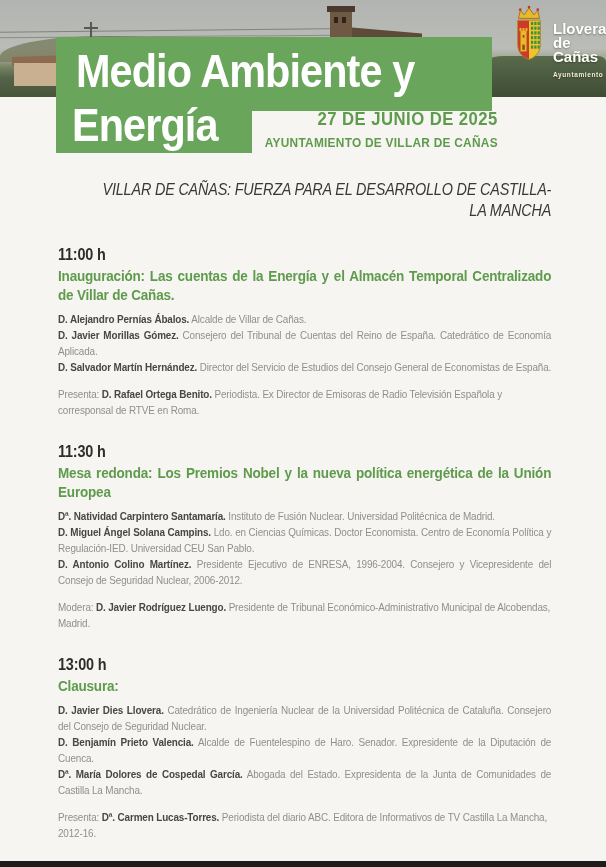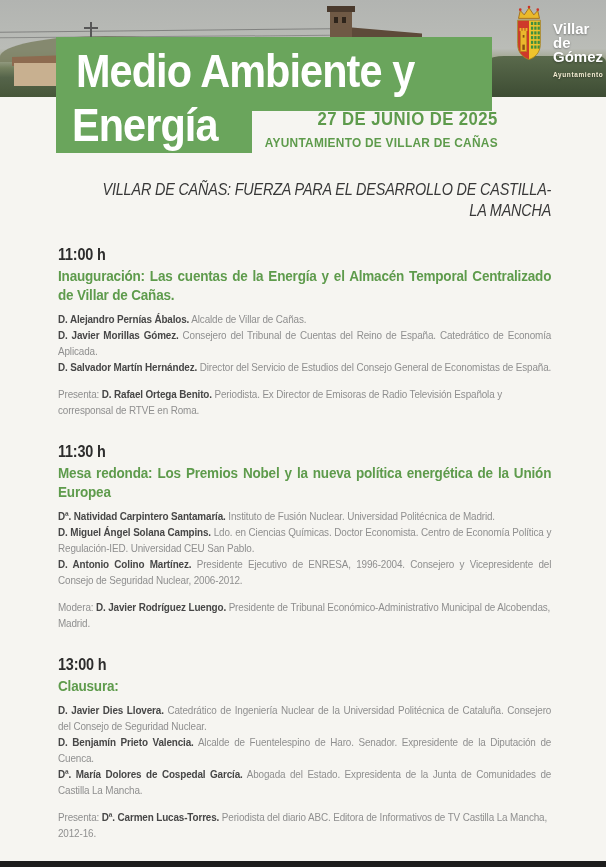--- a/index.html
+++ b/index.html
@@ -124,23 +124,23 @@
         <rect x="33.8" y="21" width="2.6" height="3.6" fill="#3e8f3e"></rect>
           <rect x="33.8" y="26.4" width="2.6" height="3.6" fill="#3e8f3e"></rect>
           <rect x="33.8" y="31.8" width="2.6" height="3.6" fill="#3e8f3e"></rect>
           <rect x="33.8" y="37.2" width="2.6" height="3.6" fill="#3e8f3e"></rect>
           <rect x="33.8" y="42.6" width="2.6" height="3.6" fill="#3e8f3e"></rect>
           <rect x="33.8" y="48" width="2.6" height="3.6" fill="#3e8f3e"></rect>
       </g>
       <path d="M11 19 h26 v27 c0 11 -7 16 -13 18 c-6 -2 -13 -7 -13 -18 Z" fill="none" stroke="#a8841c" stroke-width="1"></path>
     </svg>
     <div class="logo-text">
-      <div>Villar</div>
+      <div>Llovera</div>
       <div>de</div>
-      <div>Gómez</div>
+      <div>Cañas</div>
       <div class="logo-sub">Ayuntamiento</div>
     </div>
   </div>
 
   <div class="date-block">
     <div class="date-main">27 DE JUNIO DE 2025</div>
     <div class="date-org">AYUNTAMIENTO DE VILLAR DE CAÑAS</div>
   </div>
 
   <div class="main">

